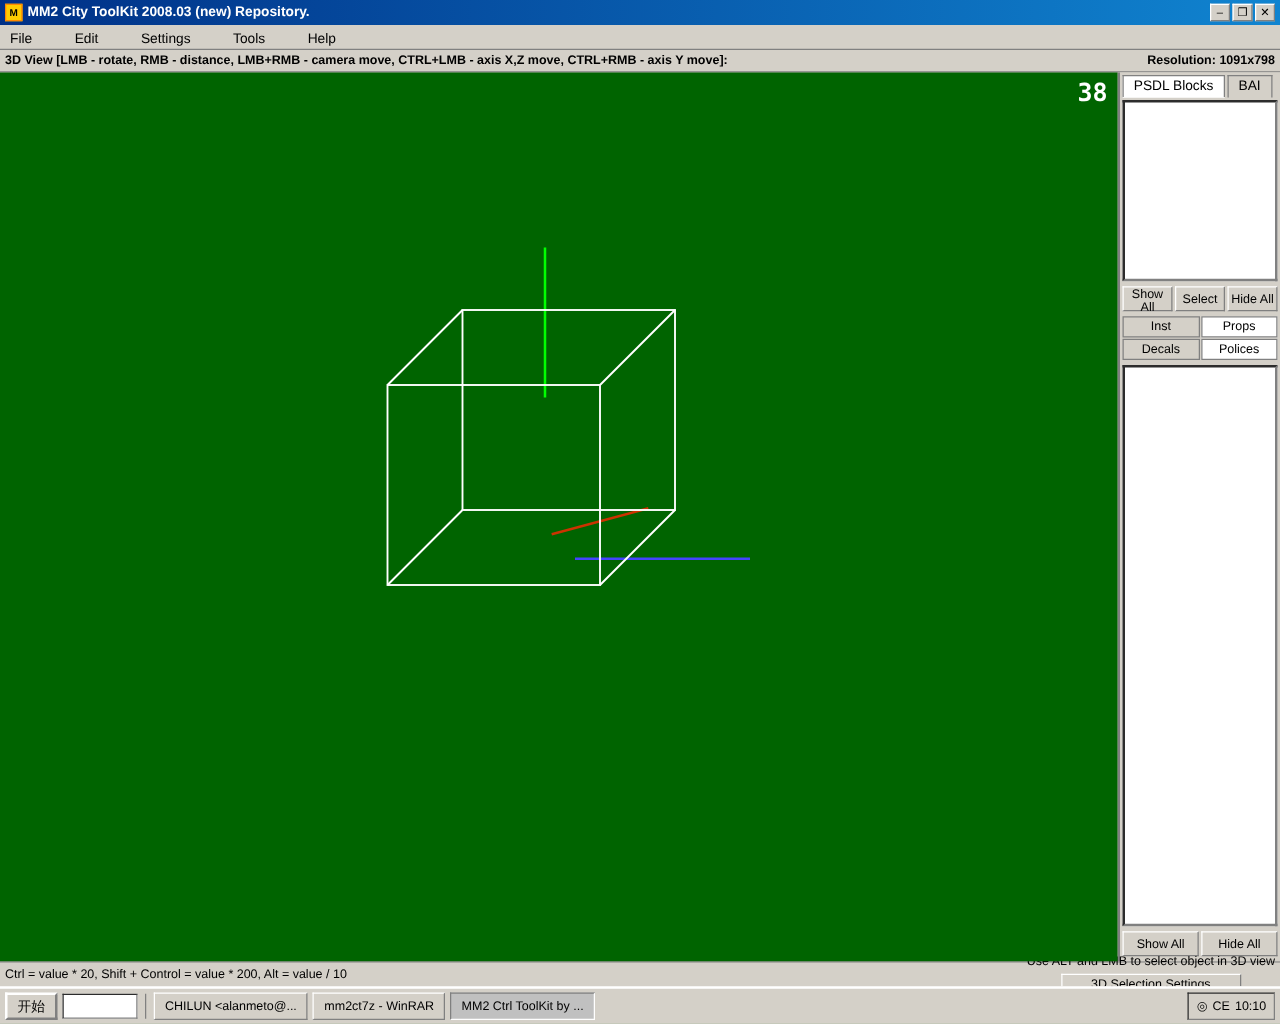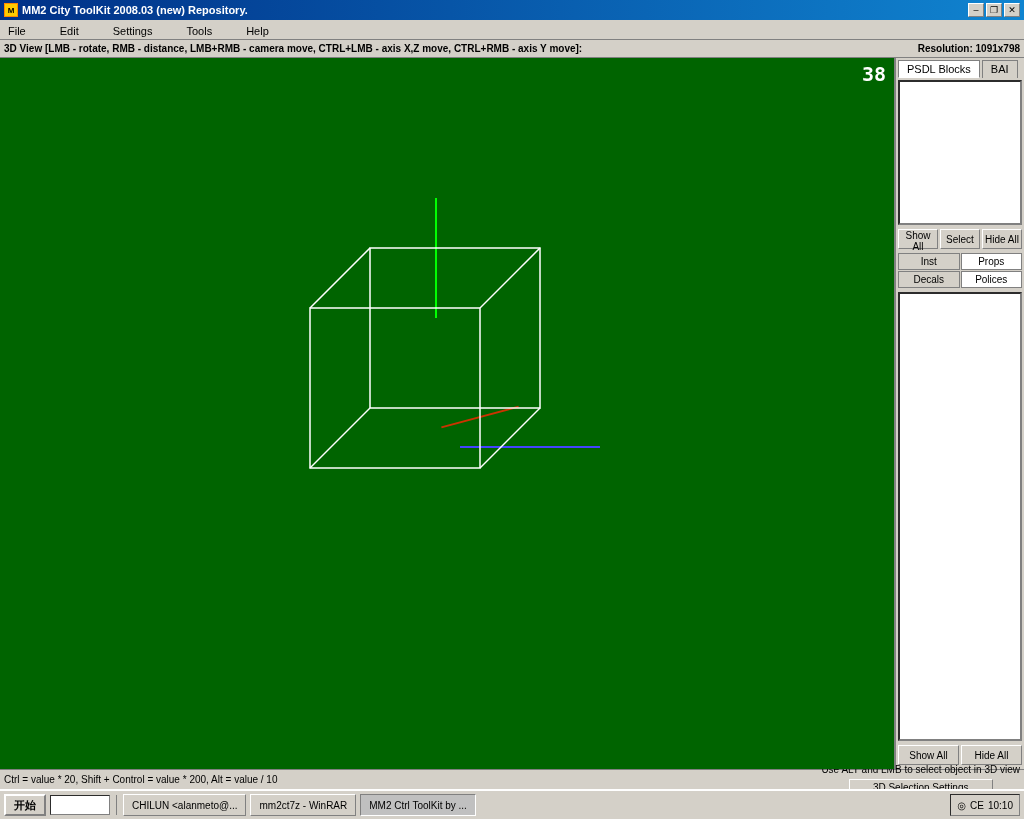--- a/index.html
+++ b/index.html
@@ -216,21 +216,21 @@
       gap: 4px;
     }
     .start-btn {
       height: 22px;
       padding: 0 8px;
       background: #d4d0c8;
       border: 2px solid #808080;
       border-top-color: #ffffff;
       border-left-color: #ffffff;
       font-size: 11px;
-      font-weight: bold;
+      font-weight: normal;
       cursor: pointer;
       display: flex;
       align-items: center;
       gap: 2px;
     }
     .taskbar-input {
       height: 20px;
       width: 60px;
       background: #ffffff;
       border: 1px inset #808080;

